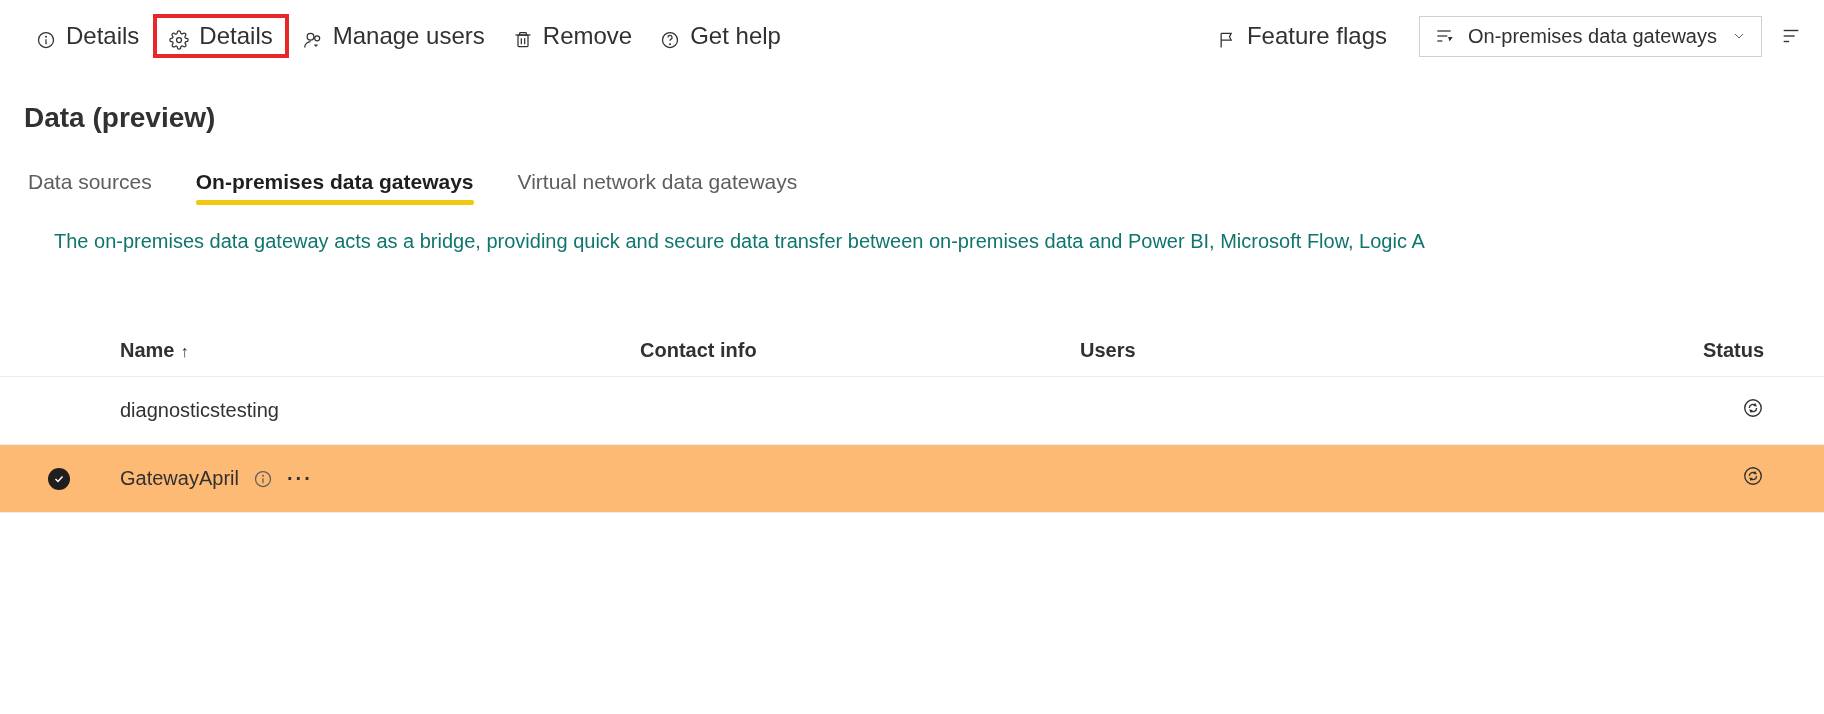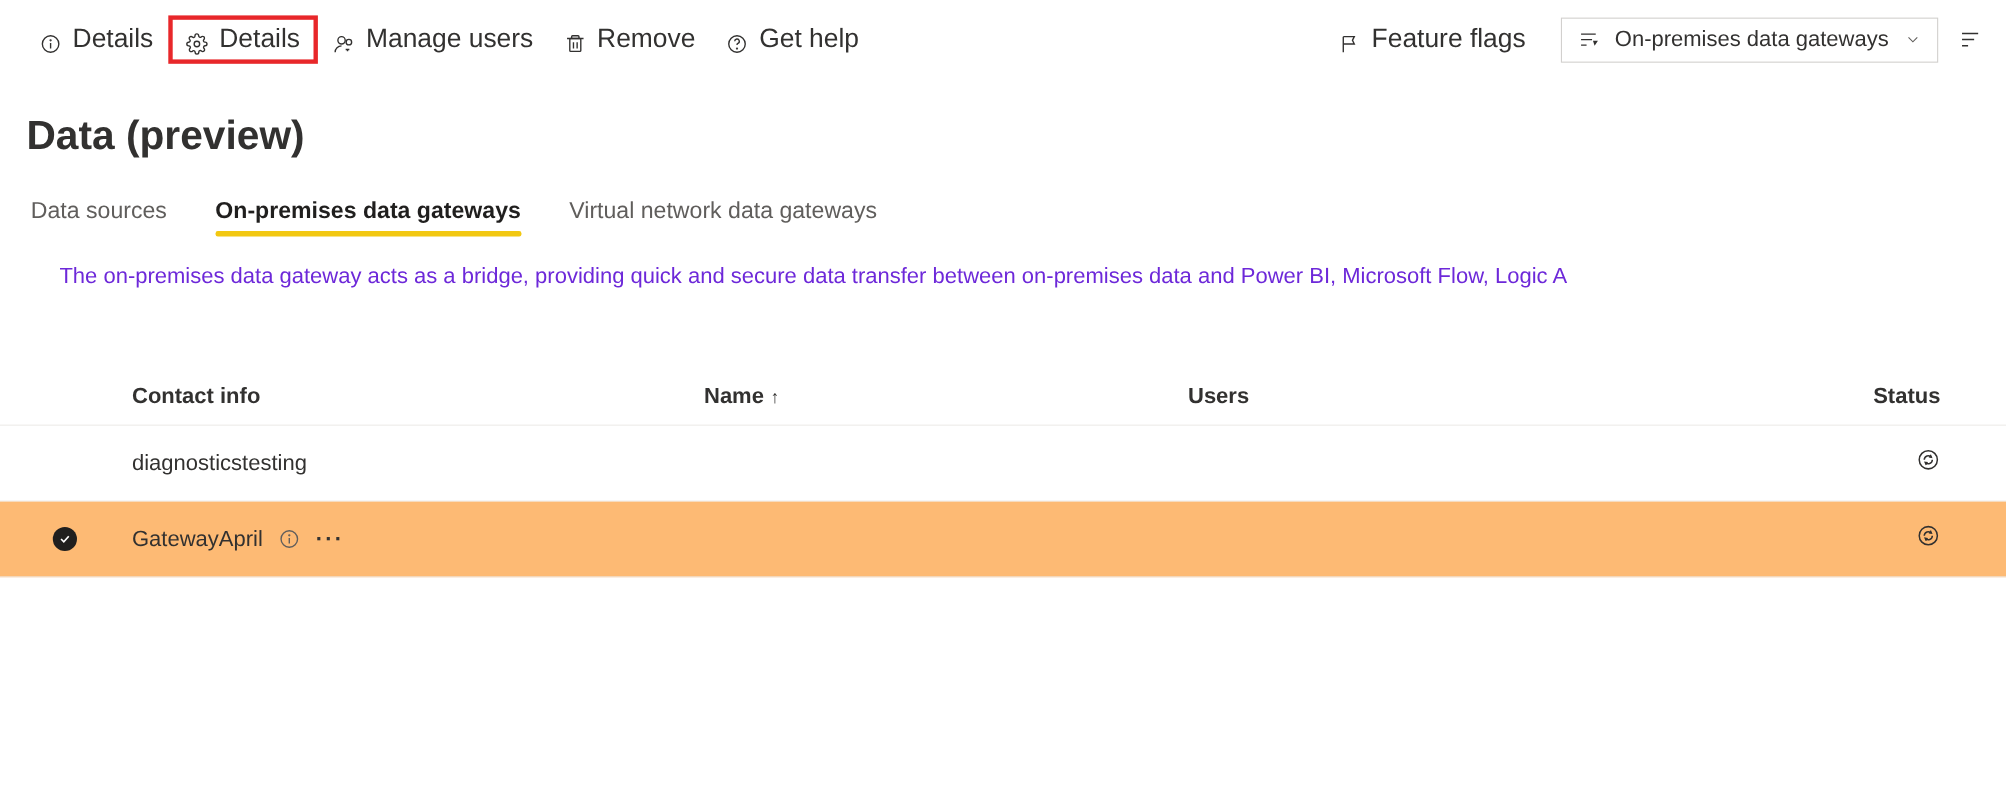--- a/index.html
+++ b/index.html
@@ -38,21 +38,21 @@
   .view-dropdown {
     display:flex;
     align-items:center;
     gap:14px;
     border:1px solid #d2d0ce;
     padding: 8px 14px;
     font-size:20px;
     cursor:pointer;
   }
   .page-title {
-    font-size: 37px;
+    font-size: 28px;
     font-weight:600;
     margin: 30px 0 36px 24px;
   }
   .tabs {
     display:flex;
     gap:44px;
     margin-left:28px;
     font-size:21px;
     color:#605e5c;
   }
@@ -69,21 +69,21 @@
     content:"";
     position:absolute;
     left:0; right:0; bottom:-1px;
     height:5px;
     background:#f2c811;
     border-radius:2px;
   }
   .description {
     margin: 26px 0 0 54px;
     font-size:20px;
-    color:#6d28d9;
+    color:#0f766e;
     white-space:nowrap;
   }
   .table-wrap { margin-top:72px; }
   .grid-head, .grid-row {
     display:grid;
     grid-template-columns: 120px 520px 440px 370px 1fr;
     align-items:center;
   }
   .grid-head {
     font-size:20px;
@@ -194,24 +194,24 @@
   <div class="tab">Data sources</div>
   <div class="tab active">On-premises data gateways</div>
   <div class="tab">Virtual network data gateways</div>
 </div>
 
 <div class="description">The on-premises data gateway acts as a bridge, providing quick and secure data transfer between on-premises data and Power BI, Microsoft Flow, Logic A</div>
 
 <div class="table-wrap">
   <div class="grid-head">
     <div></div>
-    <div>Contact info</div>
     <div>
       <span>Name</span><span class="sort-arrow">↑</span>
     </div>
+    <div>Contact info</div>
     <div>Users</div>
     <div class="col-status">Status</div>
   </div>
 
   <div class="grid-row">
     <div></div>
     <div class="name-cell">
       <span>diagnosticstesting</span>
     </div>
     <div></div>

